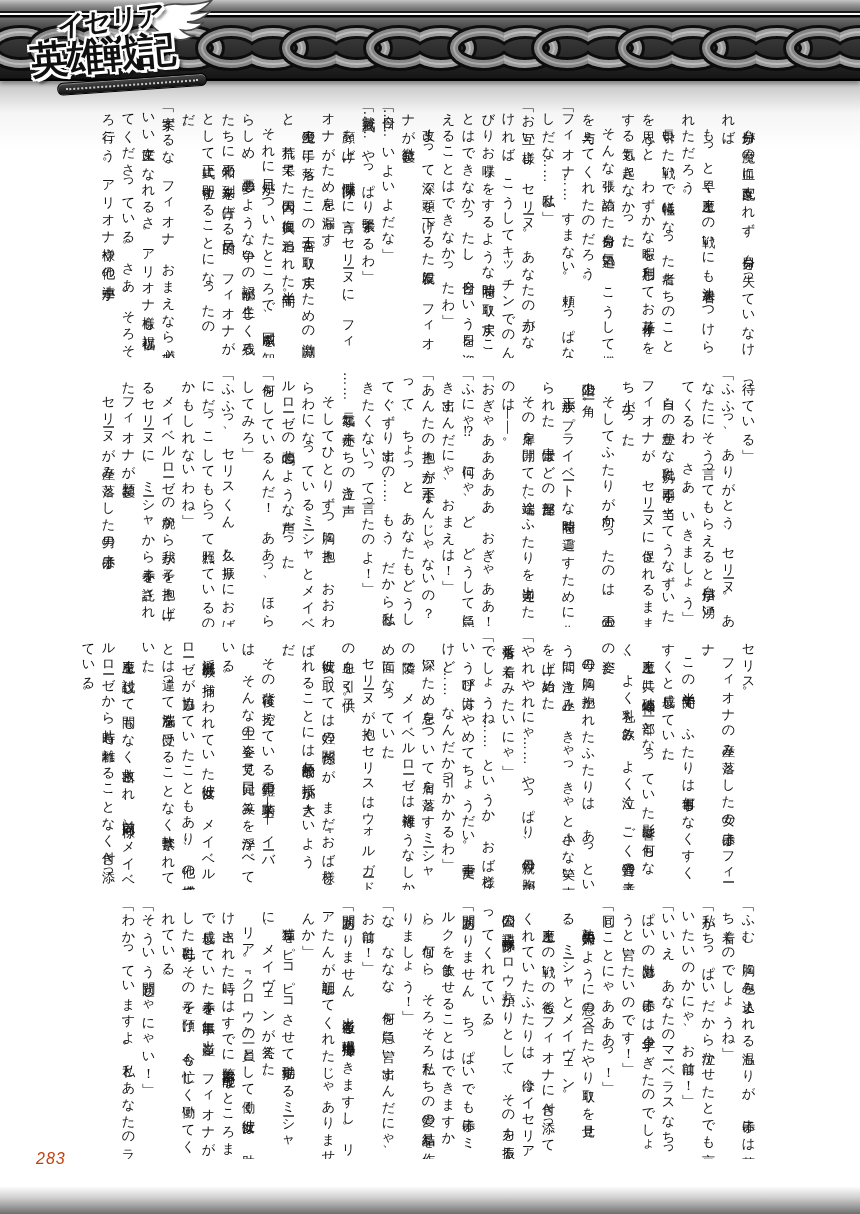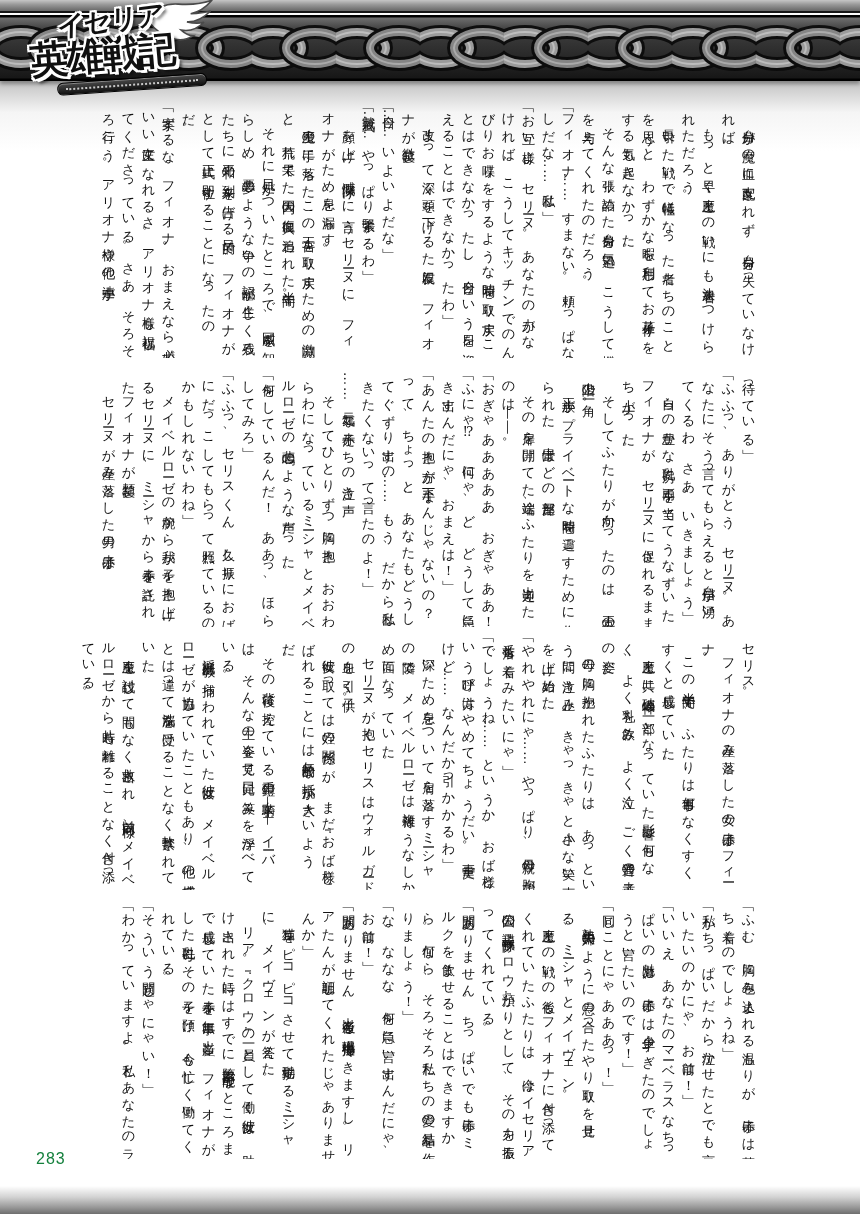--- a/index.html
+++ b/index.html
@@ -74,21 +74,21 @@
   .text-band p { margin:0; }
   .band1 { top:104px; height:254px; }
   .band2 { top:372px; height:255px; }
   .band3 { top:634px; height:256px; }
   .band4 { top:903px; height:256px; }
 
   
   .page-number {
     position:absolute; left:36px; top:1150px;
     font-family:"Liberation Sans","DejaVu Sans",sans-serif;
-    font-size:16px; color:#15803d; letter-spacing:1px;
+    font-size:16px; color:#c2410c; letter-spacing:1px;font-style:italic;
   }
   .bottom-strip {
     position:absolute; bottom:0; left:0; right:0; height:28px;
     background:linear-gradient(180deg,rgba(255,255,255,0) 0%,#d2d2d2 40%,#9a9a9a 75%,#6e6e6e 100%);
   }
 </style>
 </head>
 <body>
 
 <div class="page">

